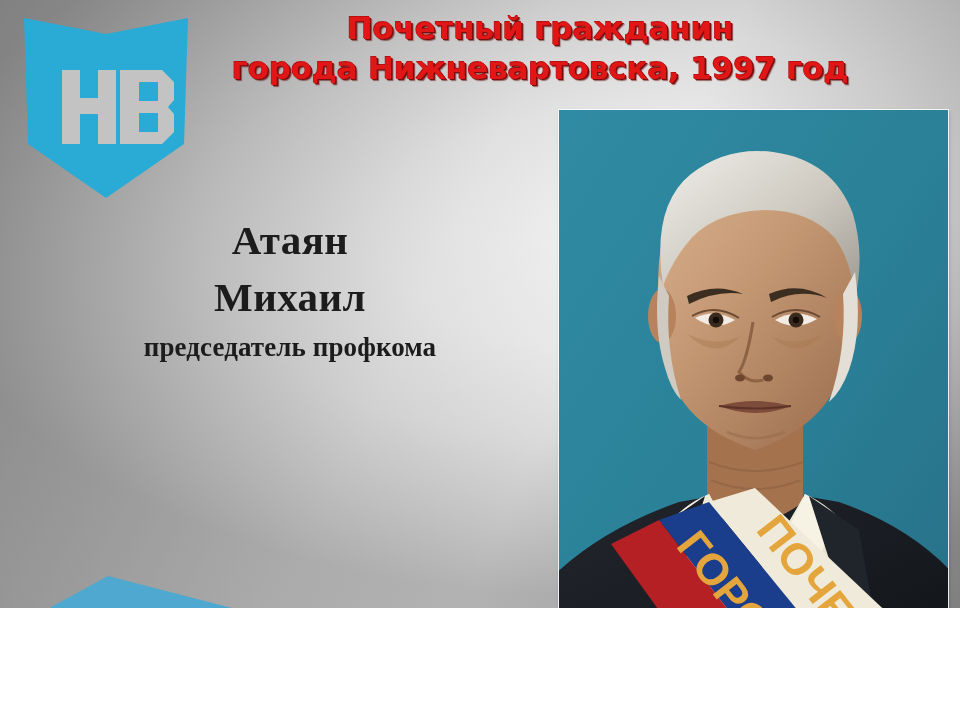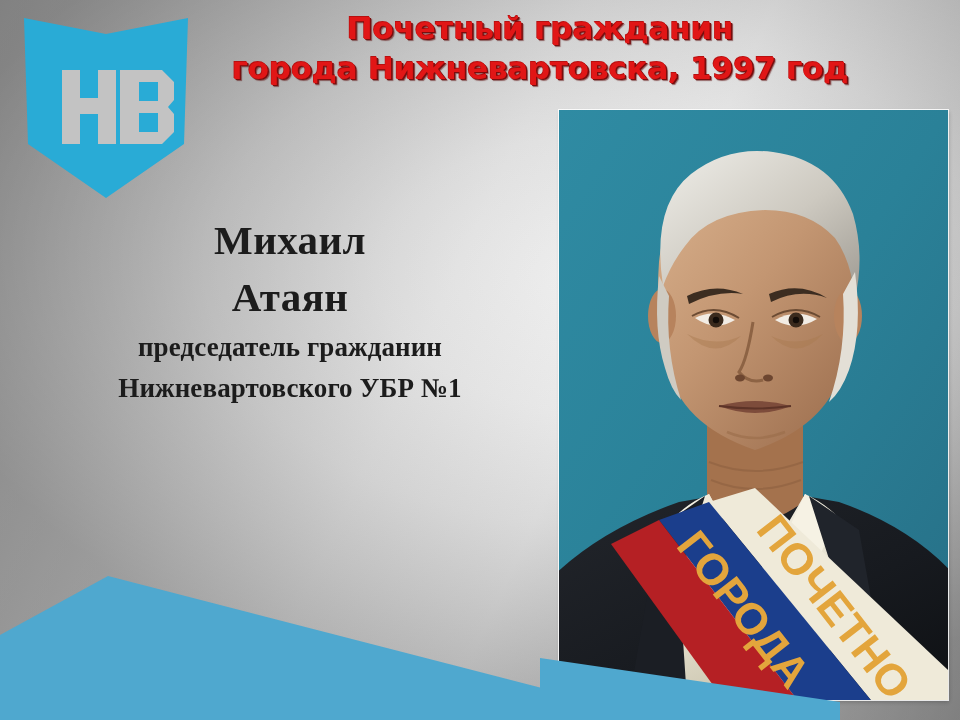--- a/index.html
+++ b/index.html
@@ -4,21 +4,21 @@
 <title>Почетный гражданин города Нижневартовска</title>
 <style>
   html, body {
     margin: 0;
     padding: 0;
     background: #ffffff;
   }
   #slide {
     position: relative;
     width: 960px;
-    height: 720px;
+    height: 608px;
     overflow: hidden;
     font-family: "Liberation Sans", sans-serif;
     background:
       radial-gradient(ellipse 70% 60% at 62% 38%, #fbfbfb 0%, #f2f2f2 32%, #e2e2e2 58%, #cfcfcf 78%, #b9b9b9 100%),
       linear-gradient(115deg, #b2b2b2 0%, #c9c9c9 18%, #ececec 45%, #f6f6f6 60%, #d8d8d8 85%, #b0b0b0 100%);
     background-blend-mode: multiply, normal;
   }
 
   
   .bottom-wedge {
@@ -123,24 +123,23 @@
         <rect fill="#29ABD6" x="117" y="70" width="19" height="19"></rect>
         <rect fill="#29ABD6" x="117" y="101" width="19" height="19"></rect>
       </g>
     </svg>
   </div>
 
   <div class="heading">Почетный гражданин
 города Нижневартовска, 1997 год</div>
 
   <div class="name-block">
+    <div class="name-line">Атаян</div>
     <div class="name-line">Михаил</div>
-    <div class="name-line">Атаян</div>
-    <div class="role-line">председатель гражданин</div>
-    <div class="role-line">Нижневартовского УБР №1</div>
+    <div class="role-line">председатель профкома</div>
   </div>
 
   <div class="photo-frame">
     <svg width="389" height="590" viewBox="0 0 389 590">
       <defs>
         <linearGradient id="bgTeal" x1="0" y1="0" x2="1" y2="1">
           <stop offset="0%" stop-color="#2f8ba3"></stop>
           <stop offset="50%" stop-color="#2a8198"></stop>
           <stop offset="100%" stop-color="#276f86"></stop>
         </linearGradient>

